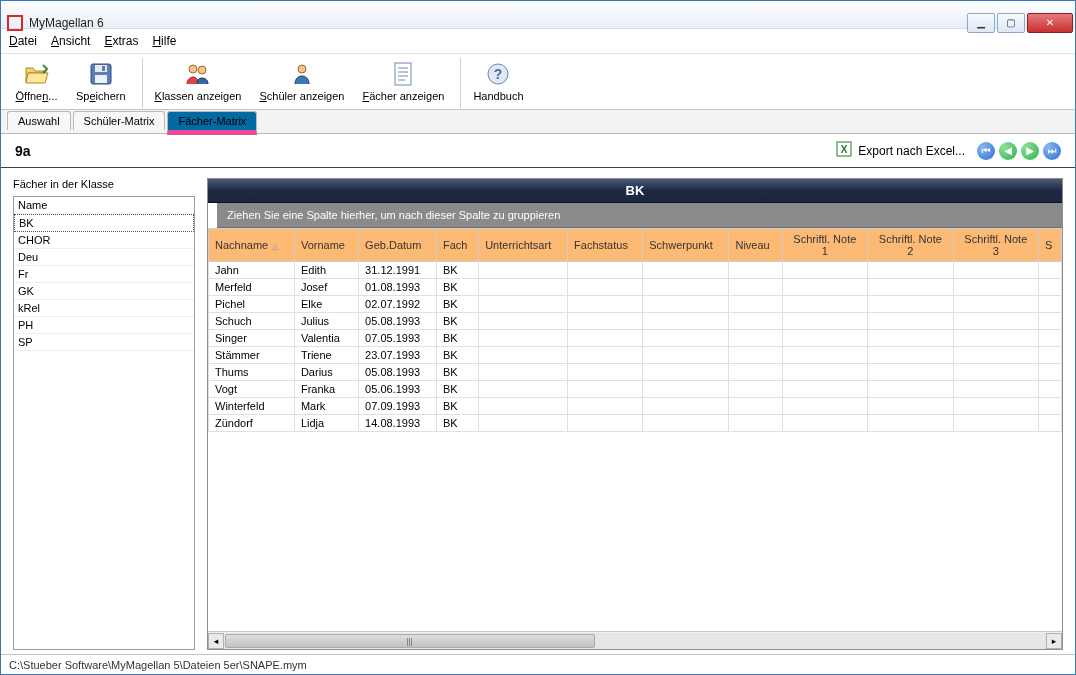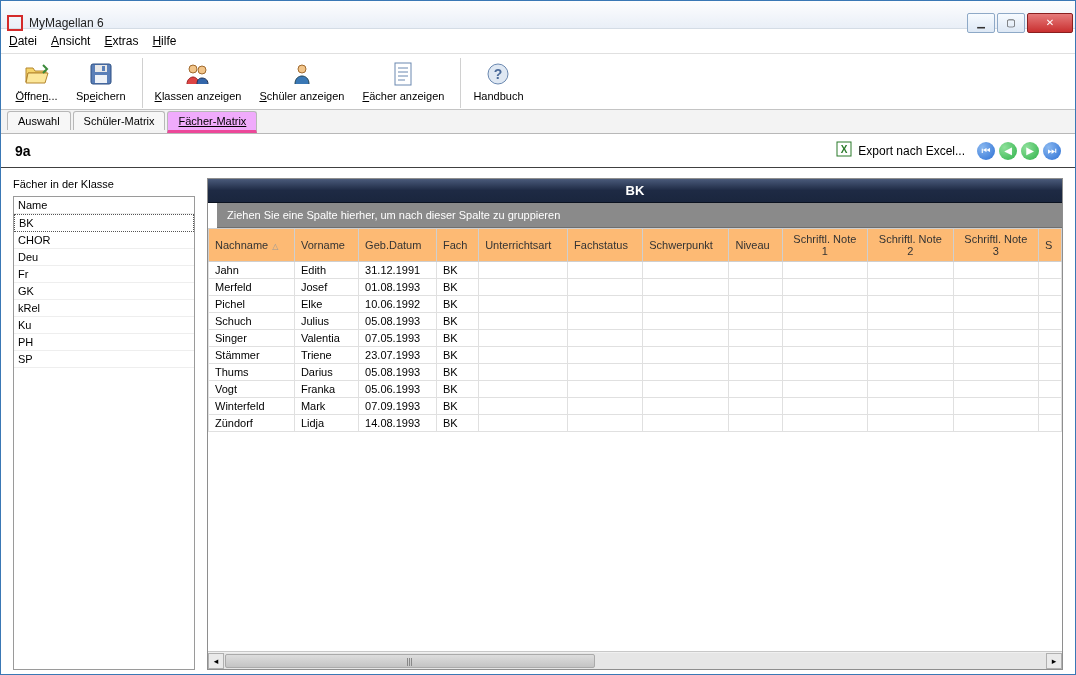--- a/index.html
+++ b/index.html
@@ -24,21 +24,21 @@
 .toolbar { height: 56px; display: flex; align-items: flex-start; padding: 4px 8px 0 8px; gap: 6px; border-bottom: 1px solid #c4c4c4; }
 .tool-group { display: flex; gap: 6px; padding-right: 10px; border-right: 1px solid #d0d0d0; height: 50px; }
 .tool-group.last { border-right: none; }
 .tool-btn { display: flex; flex-direction: column; align-items: center; justify-content: flex-start; padding: 2px 6px; min-width: 55px; }
 .tool-btn .ticon { width: 28px; height: 28px; display: flex; align-items: center; justify-content: center; }
 .tool-btn .tlabel { margin-top: 2px; font-size: 11px; text-align: center; white-space: nowrap; }
 
 
 .tabrow { height: 24px; display: flex; align-items: flex-start; padding: 0 6px; background: #f3f3f3; border-bottom: 1px solid #b8b8b8; }
 .tab { padding: 3px 10px; border: 1px solid #b8b8b8; border-bottom: none; background: #f7f7f7; margin-right: 2px; border-radius: 3px 3px 0 0; font-size: 11px; position: relative; top: 1px; }
-.tab.active { background: #f0abfc; border-bottom: 3px solid #ec4899; text-decoration: underline; }
+.tab.active { background: #0369a1; border-bottom: 5px solid #ec4899; }
 
 
 .infostrip { height: 34px; display: flex; align-items: center; padding: 0 14px; border-bottom: 1px solid #404040; }
 .infostrip .class-name { font-weight: bold; font-size: 14px; flex: 1; }
 .export-link { display: flex; align-items: center; gap: 6px; color: #000; margin-right: 12px; }
 .nav-balls { display: flex; gap: 4px; }
 .ball { width: 18px; height: 18px; border-radius: 50%; display: flex; align-items: center; justify-content: center; color: #fff; font-size: 10px; }
 
 
 .mainarea { flex: 1; display: flex; padding: 10px 12px 4px 12px; gap: 12px; min-height: 0; }
@@ -197,21 +197,20 @@
       <div class="lhead">Fächer in der Klasse</div>
       <div class="subject-list">
         <div class="row header">Name</div>
 
       <div class="row selected">BK</div>
           <div class="row">CHOR</div>
           <div class="row">Deu</div>
           <div class="row">Fr</div>
           <div class="row">GK</div>
           <div class="row">kRel</div>
-          <div class="row">Ku</div>
           <div class="row">PH</div>
           <div class="row">SP</div>
         </div>
     </div>
 
     <div class="rightcol">
       <div class="gridheader">BK</div>
       <div class="groupbar">Ziehen Sie eine Spalte hierher, um nach dieser Spalte zu gruppieren</div>
       <div class="grid-wrap">
         <div class="grid-scroll">
@@ -257,21 +256,21 @@
                   <td></td>
                   <td></td>
                   <td></td>
                   <td></td>
                   <td></td>
                   <td></td>
                 </tr>
                 <tr>
                   <td>Pichel</td>
                   <td>Elke</td>
-                  <td>10.06.1992</td>
+                  <td>02.07.1992</td>
                   <td>BK</td>
                   <td></td>
                   <td></td>
                   <td></td>
                   <td></td>
                   <td></td>
                   <td></td>
                   <td></td>
                   <td></td>
                 </tr>
@@ -387,14 +386,17 @@
                 </div>
               </div>
           </div>
           <div class="arrow">▸</div>
         </div>
       </div>
     </div>
 
   </div>
 
+  <div class="statusbar">
+    <span>C:\Stueber Software\MyMagellan 5\Dateien 5er\SNAPE.mym</span>
+  </div>
 
 </div>
 
 </body></html>

